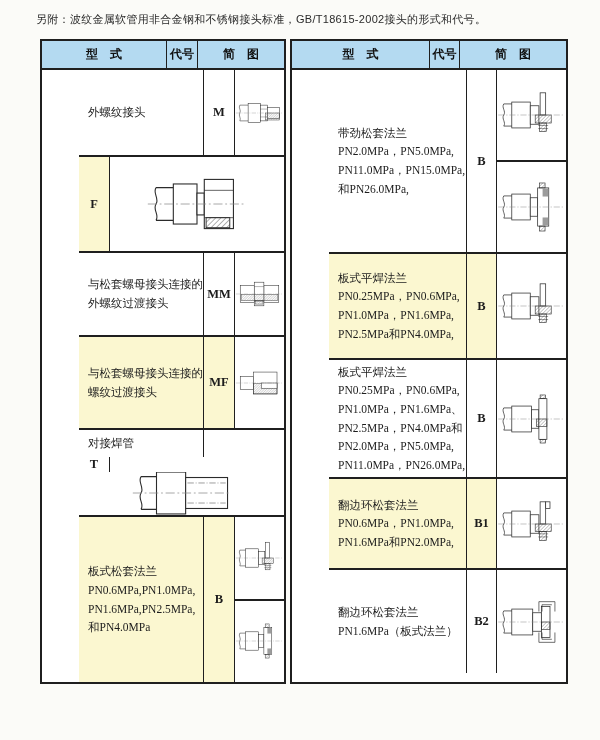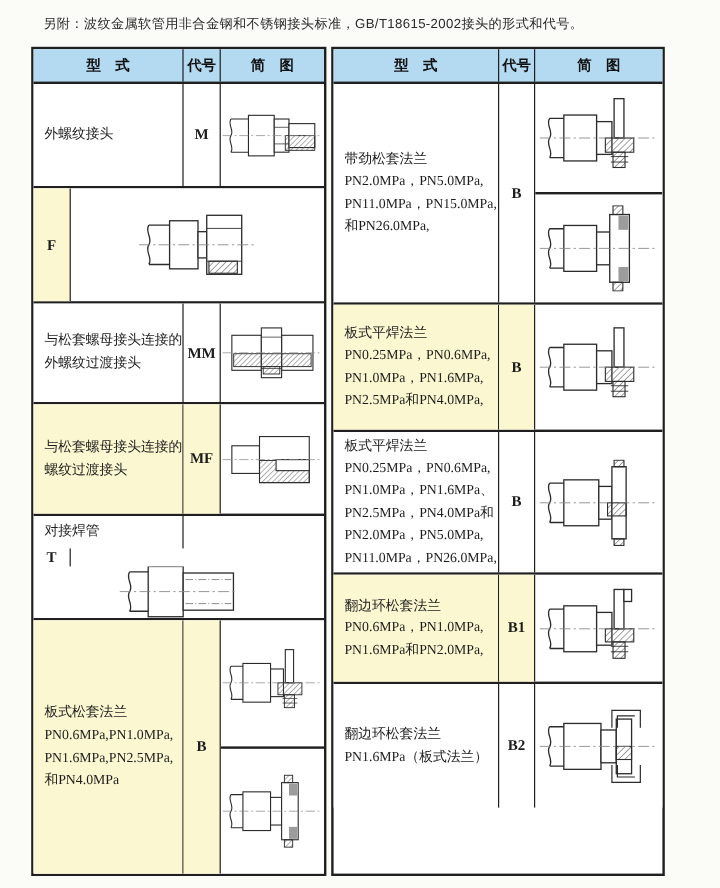--- a/index.html
+++ b/index.html
@@ -7,32 +7,32 @@
     width:600px;height:740px;
     background:#fbfbf8;
     font-family:"Liberation Sans","DejaVu Sans",sans-serif;
     color:#222;
   }
   .page{position:relative;width:600px;height:740px;overflow:hidden;background:#fbfbf8;}
   .title{
     position:absolute;left:36px;top:12px;
     font-size:11px;font-weight:normal;color:#2a2a2a;letter-spacing:.3px;white-space:nowrap;
   }
-  .tables{position:absolute;left:26px;top:39px;display:flex;gap:4px;}
+  .tables{position:absolute;left:40px;top:39px;display:flex;gap:4px;}
   .tbl{border:2px solid var(--border);background:#fff;box-sizing:border-box;}
   .tbl[data-table="left"]{width:246px;}
   .tbl[data-table="right"]{width:278px;}
   .thead{display:flex;height:29px;background:var(--header-bg);border-bottom:2px solid var(--border);box-sizing:border-box;}
   .th{
     display:flex;align-items:center;justify-content:center;
     font-weight:bold;font-size:12px;color:#111;
     border-right:1px solid var(--border);box-sizing:border-box;
   }
   .th.c3{flex:1;border-right:none;}
-  .trow{display:flex;border-bottom:2px solid var(--border);box-sizing:border-box;background:#fff;}
+  .trow{display:flex;border-bottom:2px solid var(--border);box-sizing:border-box;background:#fff;margin-left:37px;}
   .trow:last-child{border-bottom:none;}
   .td{box-sizing:border-box;border-right:1px solid var(--border);display:flex;align-items:center;overflow:hidden;}
   .td.c1{padding:4px 3px 4px 9px;}
   .td.c2{justify-content:center;}
   .td.c3{border-right:none;flex:1;flex-direction:column;justify-content:center;padding:0;align-items:stretch;}
   .hl{background:var(--hl-bg);}
   .typelines{width:100%;}
   .tline{
     font-family:"Liberation Serif","DejaVu Serif",serif;
     font-size:11.5px;line-height:1.62;color:#1c1c1c;white-space:nowrap;
@@ -186,21 +186,21 @@
                   </defs>
                   <path d="M30 21 H11 M30 57 H11 M11 21 C7 27 15 33 11 39 C7 45 15 51 11 57" fill="none" stroke="#2b2b2b" stroke-width="1.2"></path>
                   <rect x="28" y="16" width="32" height="46" fill="#fff" stroke="#2b2b2b" stroke-width="1.2"></rect>
                   <rect x="60" y="22" width="46" height="34" fill="#fff" stroke="#2b2b2b" stroke-width="1.2"></rect>
                   <path d="M62 28 H104 M62 50 H104" fill="none" stroke="#666" stroke-width="0.7" stroke-dasharray="7 2 1 2"></path>
                   <path d="M2 39 H110" stroke="#888" stroke-width="0.8" fill="none" stroke-dasharray="10 3 2 3"></path>
                 </svg>
               </div>
             </div>
           </div>
-          <div class="trow" style="height: 211px;">
+          <div class="trow" style="height: 165px;">
             <div class="td c1 hl" style="width: 125px;">
               <div class="typelines">
                 <div class="tline">板式松套法兰</div>
                 <div class="tline">PN0.6MPa,PN1.0MPa,</div>
                 <div class="tline">PN1.6MPa,PN2.5MPa,</div>
                 <div class="tline">和PN4.0MPa</div>
               </div>
             </div>
             <div class="td c2 hl" style="width: 31px;">
               <span class="code-text">B</span>

